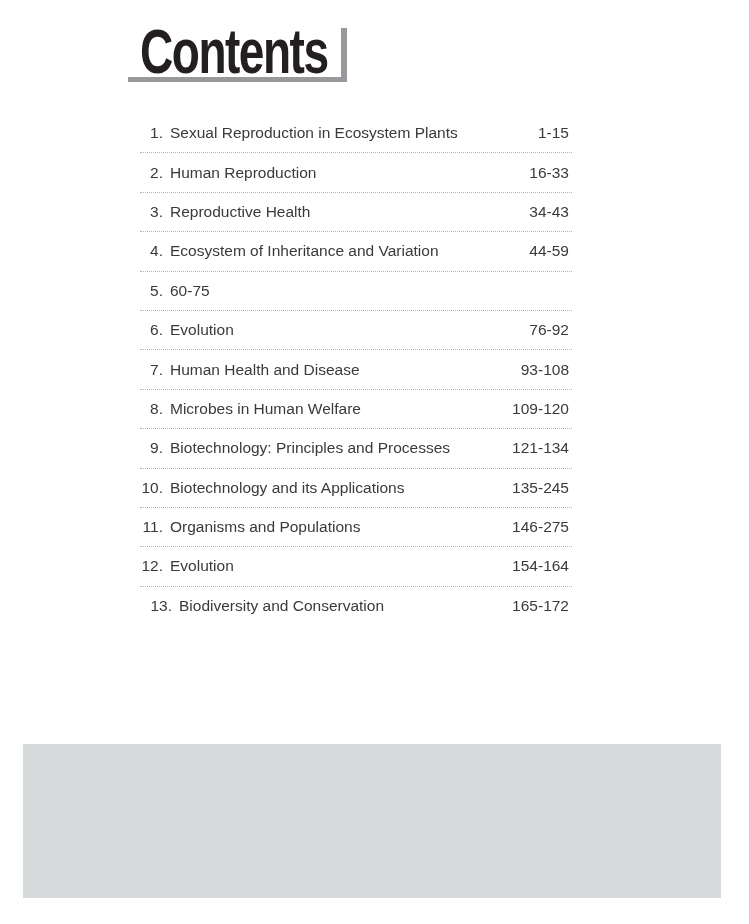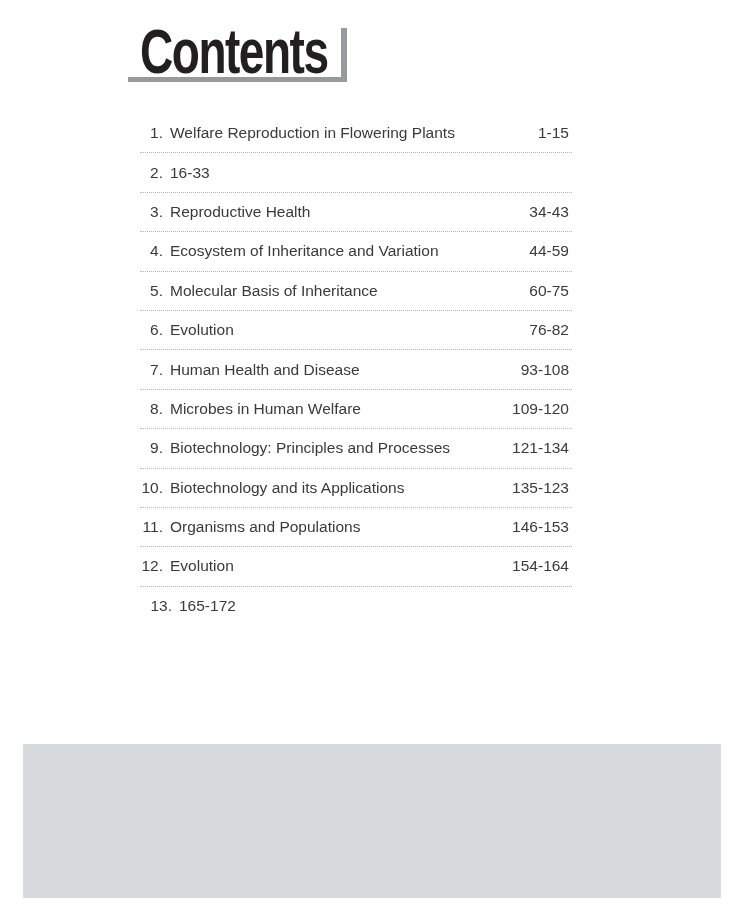--- a/index.html
+++ b/index.html
@@ -86,51 +86,51 @@
 
   <header>
     <h1 class="title-text">Contents</h1>
     <div class="title-underline"></div>
     <div class="title-vbar"></div>
   </header>
 
   <main class="toc">
   <div class="row">
     <span class="num">1.</span>
-    <span class="t">Welfare Reproduction in Flowering Plants</span>
+    <span class="t">Sexual Reproduction in Ecosystem Plants</span>
     <span class="p">1-15</span>
   </div>
 
   <div class="row">
     <span class="num">2.</span>
+    <span class="t">Human Reproduction</span>
     <span class="p">16-33</span>
   </div>
 
   <div class="row">
     <span class="num">3.</span>
     <span class="t">Reproductive Health</span>
     <span class="p">34-43</span>
   </div>
 
   <div class="row">
     <span class="num">4.</span>
     <span class="t">Ecosystem of Inheritance and Variation</span>
     <span class="p">44-59</span>
   </div>
 
   <div class="row">
     <span class="num">5.</span>
-    <span class="t">Molecular Basis of Inheritance</span>
     <span class="p">60-75</span>
   </div>
 
   <div class="row">
     <span class="num">6.</span>
     <span class="t">Evolution</span>
-    <span class="p">76-82</span>
+    <span class="p">76-92</span>
   </div>
 
   <div class="row">
     <span class="num">7.</span>
     <span class="t">Human Health and Disease</span>
     <span class="p">93-108</span>
   </div>
 
   <div class="row">
     <span class="num">8.</span>
@@ -140,36 +140,37 @@
 
   <div class="row">
     <span class="num">9.</span>
     <span class="t">Biotechnology: Principles and Processes</span>
     <span class="p">121-134</span>
   </div>
 
   <div class="row">
     <span class="num">10.</span>
     <span class="t">Biotechnology and its Applications</span>
-    <span class="p">135-123</span>
+    <span class="p">135-245</span>
   </div>
 
   <div class="row">
     <span class="num">11.</span>
     <span class="t">Organisms and Populations</span>
-    <span class="p">146-153</span>
+    <span class="p">146-275</span>
   </div>
 
   <div class="row">
     <span class="num">12.</span>
     <span class="t">Evolution</span>
     <span class="p">154-164</span>
   </div>
 
   <div class="row">
     <span class="num">13.</span>
+    <span class="t">Biodiversity and Conservation</span>
     <span class="p">165-172</span>
   </div>
 </main>
 
   <div class="footer-band"></div>
 
 </div>
 
 </body></html>

